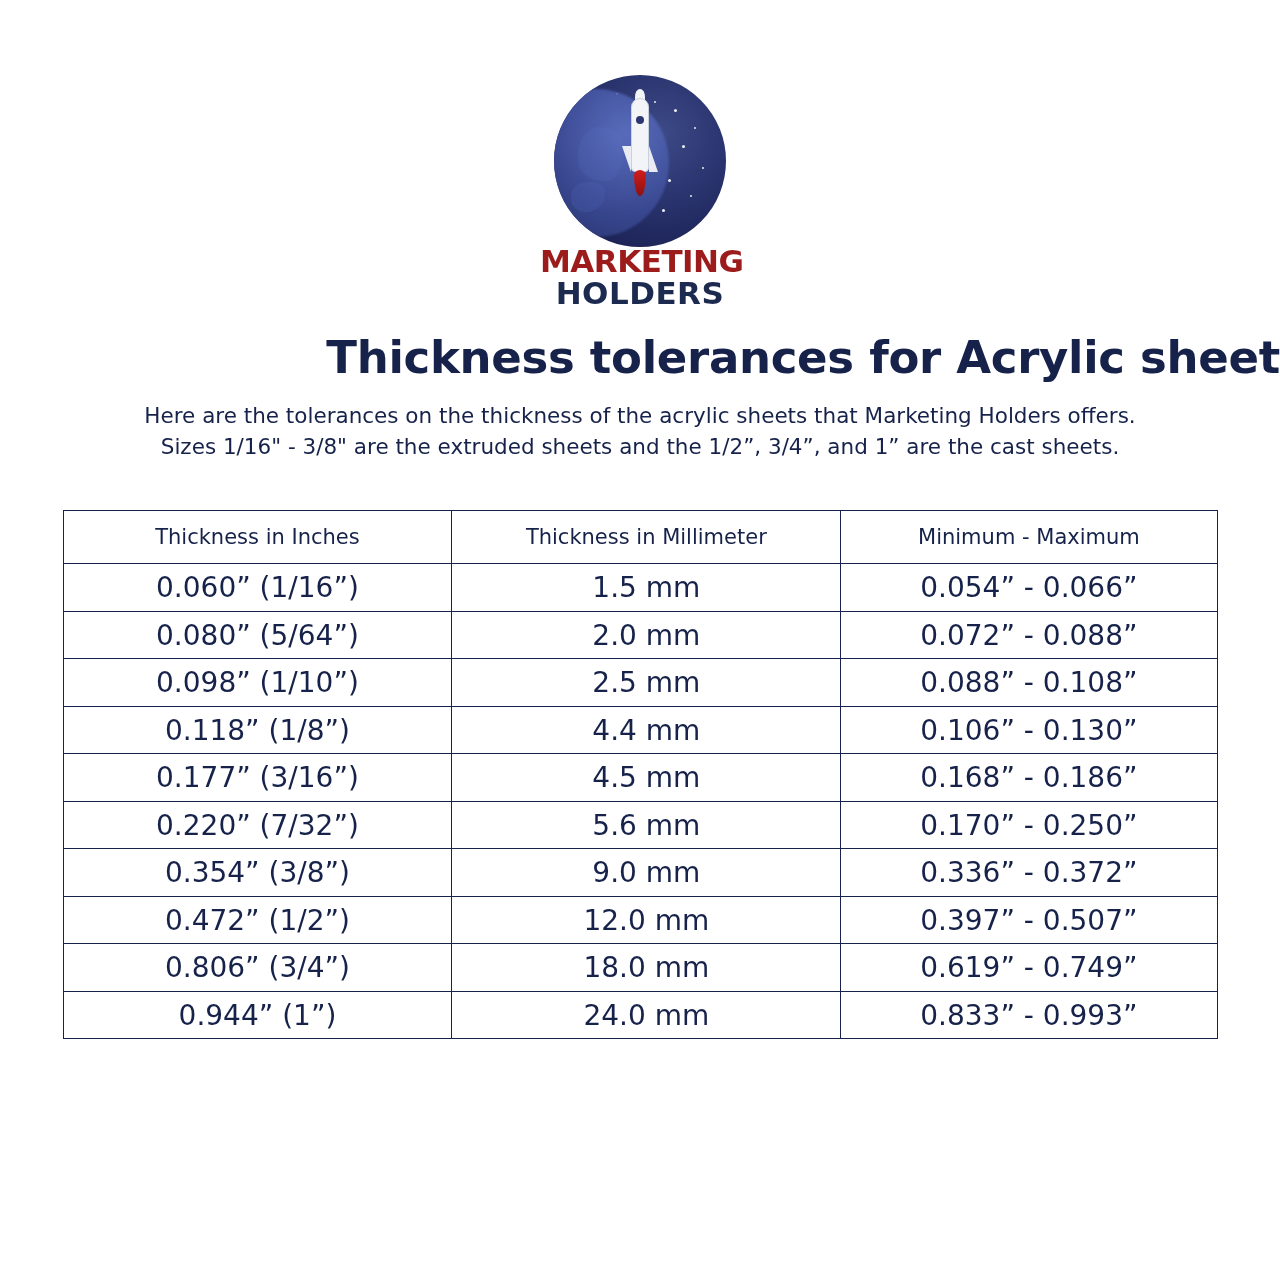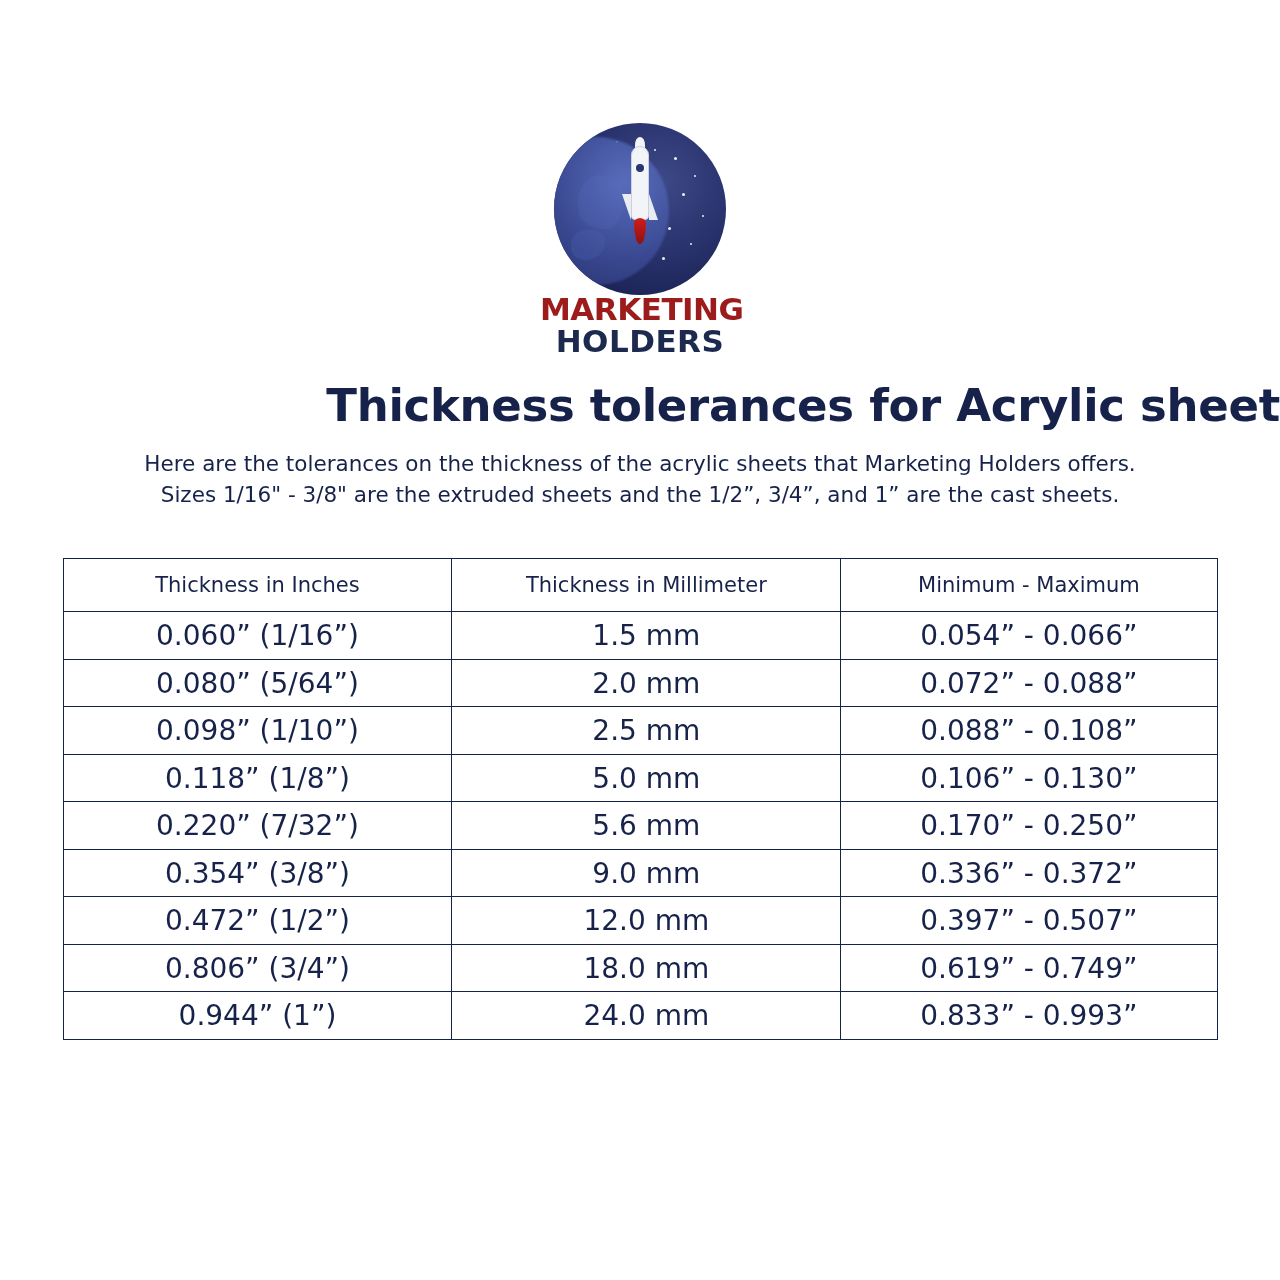--- a/index.html
+++ b/index.html
@@ -19,21 +19,21 @@
     height: 1280px;
     position: relative;
     box-sizing: border-box;
   }
 
   
   .logo-wrap {
     width: 100%;
     display: flex;
     justify-content: center;
-    padding-top: 120px;
+    padding-top: 72px;
   }
   .logo {
     width: 200px;
     position: relative;
     text-align: center;
   }
   .logo-globe {
     width: 178px;
     height: 178px;
     margin: 0 auto;
@@ -279,22 +279,27 @@
             <td>2.0 mm</td>
             <td>0.072” - 0.088”</td>
           </tr>
           <tr>
             <td>0.098” (1/10”)</td>
             <td>2.5 mm</td>
             <td>0.088” - 0.108”</td>
           </tr>
           <tr>
             <td>0.118” (1/8”)</td>
-            <td>5.0 mm</td>
+            <td>4.4 mm</td>
             <td>0.106” - 0.130”</td>
+          </tr>
+          <tr>
+            <td>0.177” (3/16”)</td>
+            <td>4.5 mm</td>
+            <td>0.168” - 0.186”</td>
           </tr>
           <tr>
             <td>0.220” (7/32”)</td>
             <td>5.6 mm</td>
             <td>0.170” - 0.250”</td>
           </tr>
           <tr>
             <td>0.354” (3/8”)</td>
             <td>9.0 mm</td>
             <td>0.336” - 0.372”</td>

